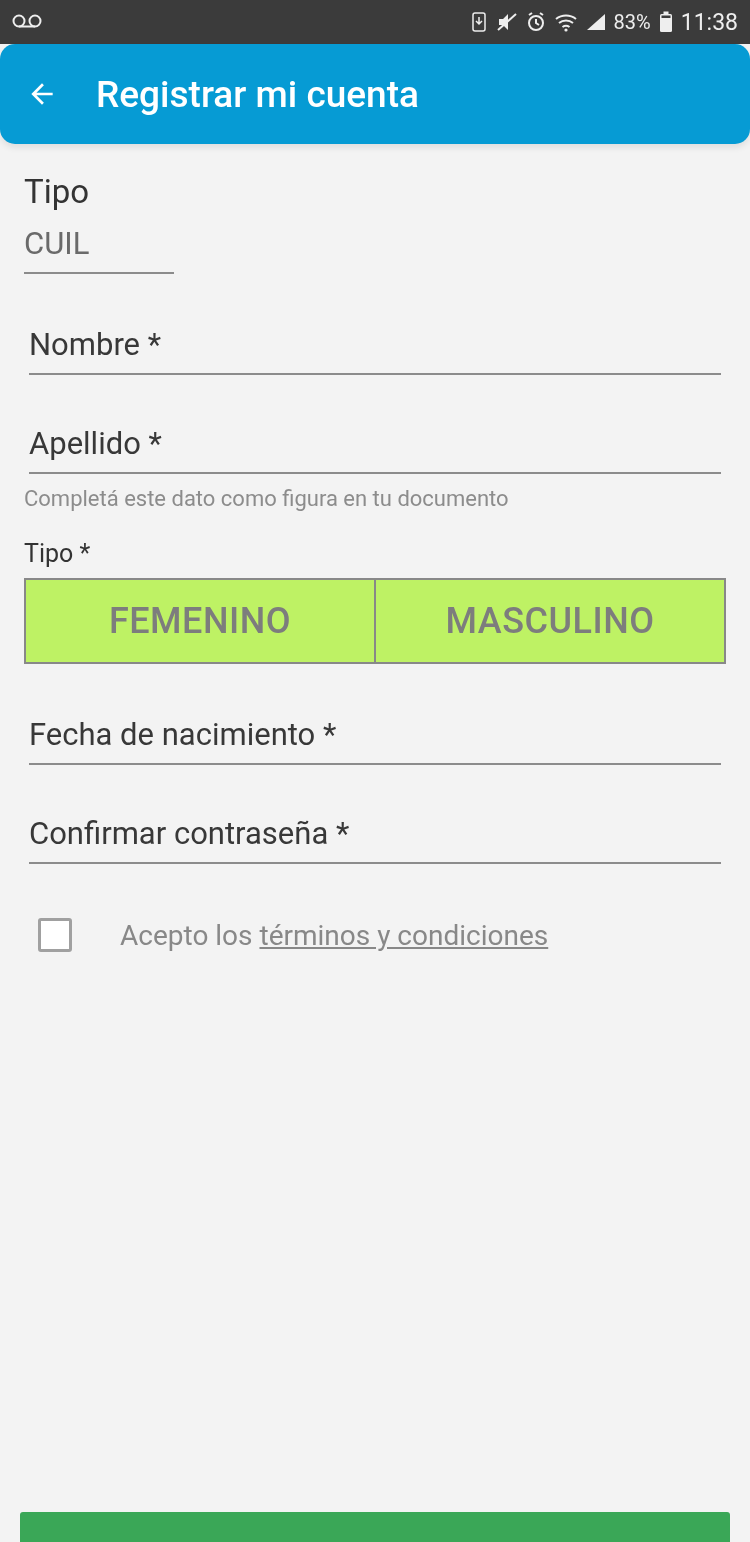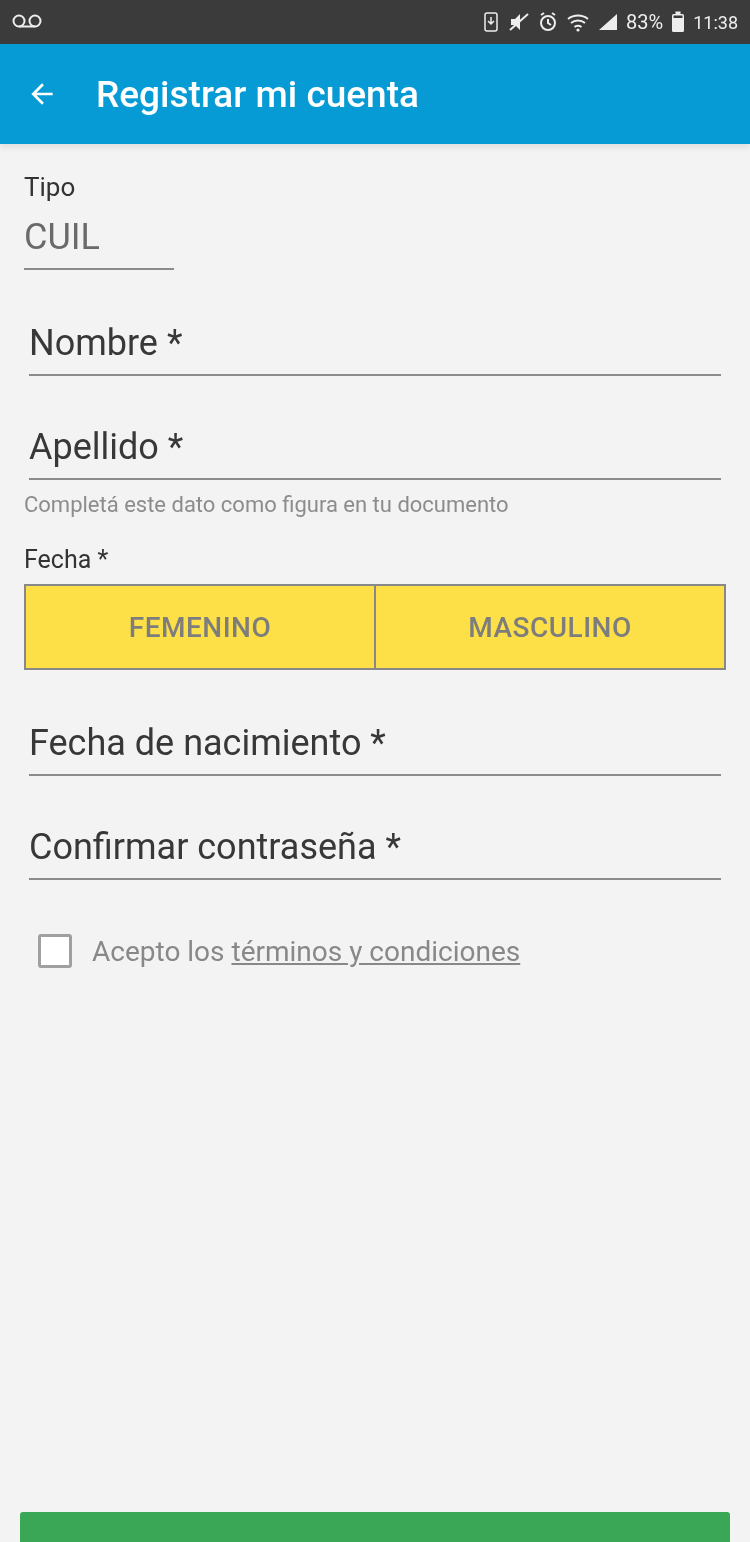--- a/index.html
+++ b/index.html
@@ -24,53 +24,54 @@
   .status-right { display: flex; align-items: center; gap: 8px; font-weight: 400; }
   .status-right svg { display: block; }
   .appbar {
     height: 100px;
     background: #069bd4;
     display: flex;
     align-items: center;
     padding: 0 24px;
     gap: 36px;
     box-shadow: 0 4px 6px rgba(0,0,0,0.08);
+    border-radius: 15px;
   }
   .appbar .arrow { width: 36px; height: 36px; display:flex; align-items:center; justify-content:center; }
   .appbar-title {
     color: #ffffff;
     font-size: 37px;
     font-weight: 500;
   }
   .content {
     padding: 28px 24px 0 24px;
   }
   .hint-top {
-    font-size: 26px;
+    font-size: 33px;
     color: #333;
     margin-bottom: 6px;
   }
   .row {
     display: flex;
     gap: 18px;
     align-items: flex-end;
     margin-bottom: 44px;
   }
   .field {
     position: relative;
     flex: 1;
     border-bottom: 2px solid #8b8b8b;
   }
   .field.small { flex: 0 0 150px; }
   .field input {
     width: 100%;
     border: none;
     outline: none;
     background: transparent;
-    font-size: 36px;
+    font-size: 31px;
     color: #6a6a6a;
     padding: 8px 0 10px 0;
     font-family: inherit;
   }
   .field input::placeholder {
     color: #383838;
     font-weight: 400;
   }
   .field.small input { color: #6a6a6a; }
   .group {
@@ -92,34 +93,34 @@
     display: flex;
     border: 2px solid #888;
     height: 86px;
     margin-bottom: 44px;
   }
   .toggle-btn {
     flex: 1;
     display: flex;
     align-items: center;
     justify-content: center;
-    font-size: 28px;
+    font-size: 36px;
     font-weight: 500;
     color: #7d7d7d;
     letter-spacing: 0.5px;
-    background: #fde047;
+    background: #bef264;
     cursor: pointer;
   }
   .toggle-btn:first-child {
     border-right: 2px solid #888;
   }
   .terms-row {
     display: flex;
     align-items: center;
-    gap: 20px;
+    gap: 48px;
     padding: 12px 14px 0 14px;
     margin-top: 18px;
     margin-bottom: 28px;
   }
   .checkbox {
     width: 34px;
     height: 34px;
     border: 3px solid #a0a0a0;
     border-radius: 3px;
     background: #fff;
@@ -193,21 +194,21 @@
           </svg>
     </span>
     <span>83%</span>
     <span>
       <svg width="14" height="22" viewBox="0 0 14 22">
             <rect x="1" y="3" width="12" height="18" rx="1.5" fill="#eee"></rect>
             <rect x="4.5" y="0.5" width="5" height="3" fill="#eee"></rect>
             <rect x="2.5" y="4.5" width="9" height="2.5" fill="#3b3b3b"></rect>
           </svg>
     </span>
-    <span style="font-size:18px;text-align:right;">11:38</span>
+    <span style="font-size:23px;text-align:right;">11:38</span>
   </div>
 </div>
 
 <div class="appbar">
   <div class="arrow">
     <svg width="32" height="32" viewBox="0 0 24 24">
           <path d="M20 11H7.83l5.59-5.59L12 4l-8 8 8 8 1.41-1.41L7.83 13H20z" fill="#ffffff"></path>
         </svg>
   </div>
   <div class="appbar-title">Registrar mi cuenta</div>
@@ -228,21 +229,21 @@
     </div>
   </div>
 
   <div class="group" style="margin-bottom:10px;">
     <div class="field">
       <input type="text" placeholder="Apellido *" style="">
     </div>
     <div class="helper">Completá este dato como figura en tu documento</div>
   </div>
 
-  <div class="section-label">Fecha *</div>
+  <div class="section-label">Tipo *</div>
   <div class="toggle-row">
     <div class="toggle-btn">FEMENINO</div>
     <div class="toggle-btn">MASCULINO</div>
   </div>
 
   <div class="group">
     <div class="field">
       <input type="text" placeholder="Fecha de nacimiento *" style="">
     </div>
   </div>

